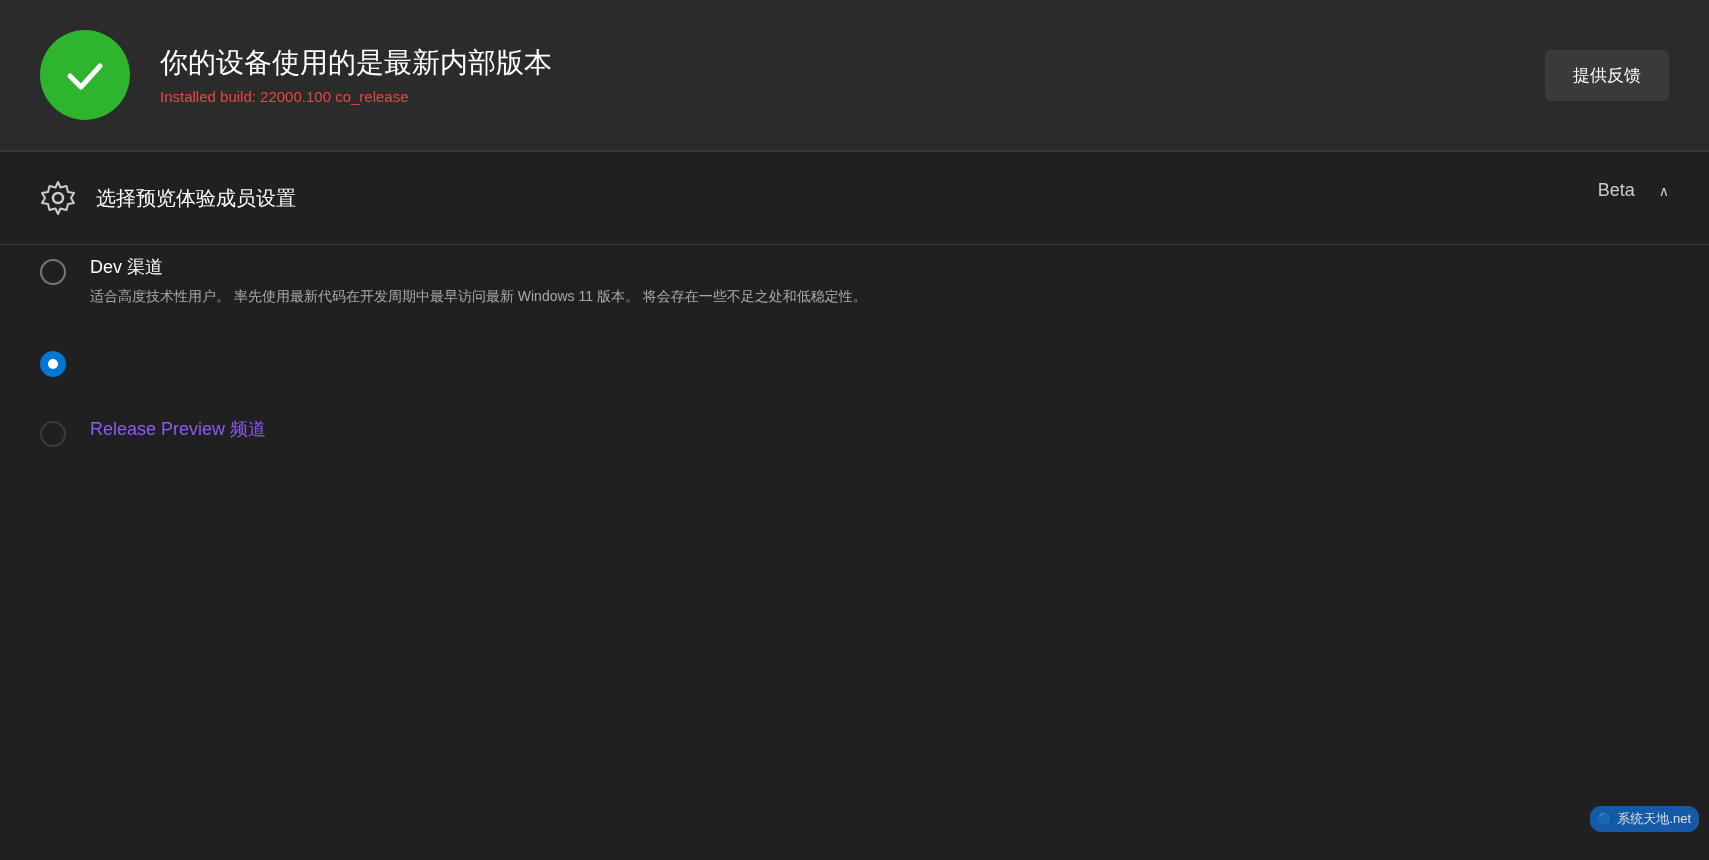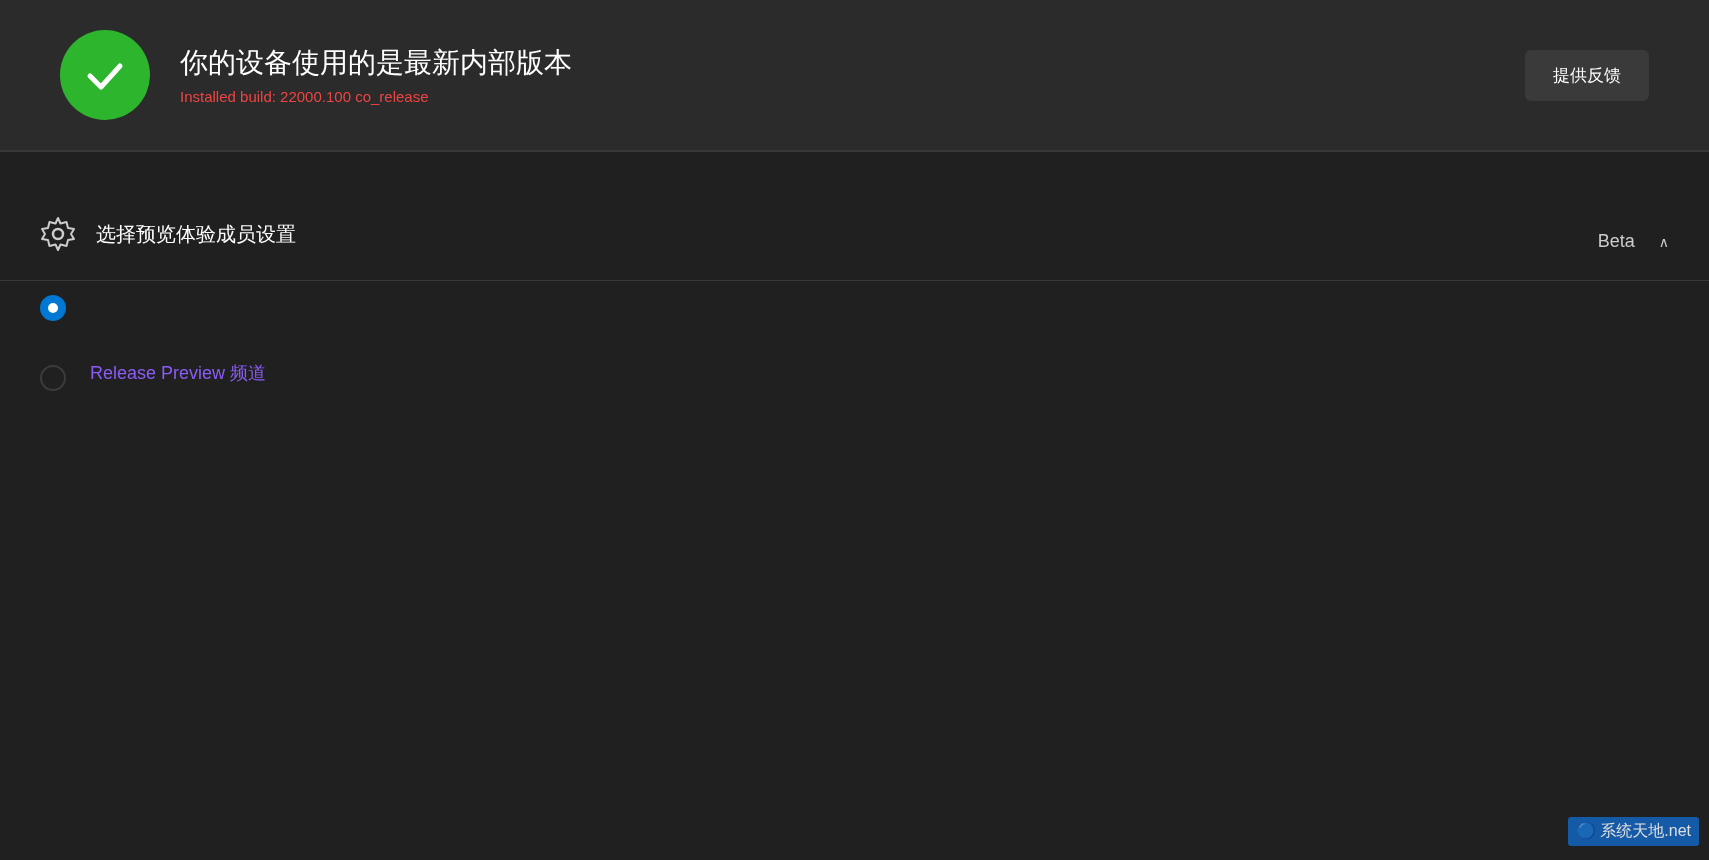--- a/index.html
+++ b/index.html
@@ -12,21 +12,21 @@
       background-color: #202020;
       color: #ffffff;
       font-family: "Segoe UI", "Microsoft YaHei", sans-serif;
       width: 1709px;
       min-height: 860px;
       overflow-x: hidden;
     }
 
     .top-section {
       background-color: #2b2b2b;
-      padding: 30px 60px;
+      padding: 30px 40px;
       display: flex;
       align-items: center;
       justify-content: space-between;
       border-bottom: 1px solid #383838;
     }
 
     .top-left {
       display: flex;
       align-items: center;
       gap: 30px;
@@ -90,25 +90,24 @@
       background-color: #383838;
       margin: 0;
     }
 
     .settings-section {
       padding: 0 40px;
     }
 
     .settings-header {
       display: flex;
-      align-items: flex-end;
+      align-items: flex-start;
       justify-content: space-between;
       padding: 28px 0;
       cursor: pointer;
-      margin-top: 36px;
     }
 
     .settings-header-left {
       display: flex;
       align-items: center;
       gap: 20px;
     }
 
     .gear-icon {
       width: 36px;
@@ -198,27 +197,27 @@
 
     .option-desc {
       font-size: 14px;
       color: #aaaaaa;
       line-height: 1.6;
       max-width: 1300px;
     }
 
     .watermark {
       position: fixed;
-      bottom: 14px;
+      bottom: 28px;
       right: 10px;
       background-color: #1565c0;
       color: #ffffff;
       padding: 4px 8px;
-      font-size: 16px;
-      border-radius: 3px;
+      font-size: 13px;
+      border-radius: 11px;
       opacity: 0.85;
     }
   </style>
 </head>
 <body>
 
 <div class="top-section">
   <div class="top-left">
     <div class="check-circle">
       <svg viewBox="0 0 50 50" fill="none" xmlns="http://www.w3.org/2000/svg">
@@ -248,20 +247,27 @@
       <span>Beta</span>
       <span class="chevron-up">∧</span>
     </div>
   </div>
 </div>
 
 <div class="divider"></div>
 
 <div class="options-section">
 
+  <div class="option-item">
+    <div class="radio-button"></div>
+    <div class="option-content">
+      <span class="option-title">Dev 渠道</span>
+      <span class="option-desc">适合高度技术性用户。 率先使用最新代码在开发周期中最早访问最新 Windows 11 版本。 将会存在一些不足之处和低稳定性。</span>
+    </div>
+  </div>
 
   <div class="option-item">
     <div class="radio-button selected"></div>
   </div>
 
   <div class="option-item">
     <div class="radio-button disabled"></div>
     <div class="option-content">
       <span class="option-title disabled">Release Preview 频道</span>
     </div>

